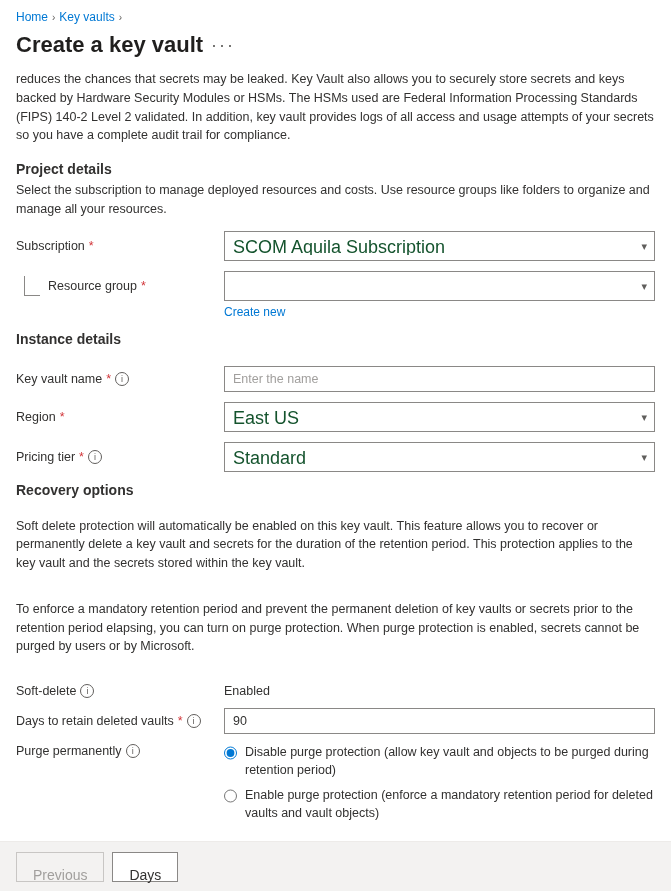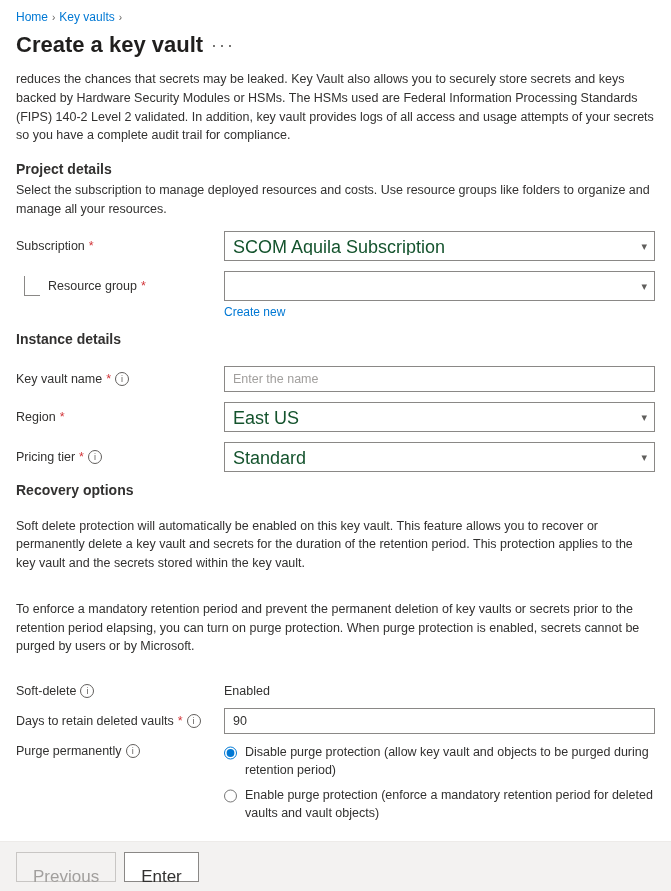--- a/index.html
+++ b/index.html
@@ -206,21 +206,21 @@
       display: flex;
       align-items: center;
       padding: 0 16px;
       gap: 8px;
     }
     .btn-secondary {
       padding: 14px 16px;
       border: 1px solid #8a8886;
       background: #fff;
       color: #323130;
-      font-size: 17px;
+      font-size: 14px;
       cursor: pointer;
       height: 30px;
     }
     .btn-primary {
       padding: 5px 16px;
       border: 1px solid #0078d4;
       background: #0078d4;
       color: #fff;
       font-size: 13px;
       cursor: pointer;
@@ -391,14 +391,14 @@
       </div>
     </div>
 
   </div>
 
   <div style="height: 60px;"></div>
 </div>
 
 <div class="footer">
   <button class="btn-secondary btn-disabled">Previous</button>
-  <button class="btn-secondary">Enter</button>
+  <button class="btn-secondary">Days</button>
 </div>
 
 </body></html>

